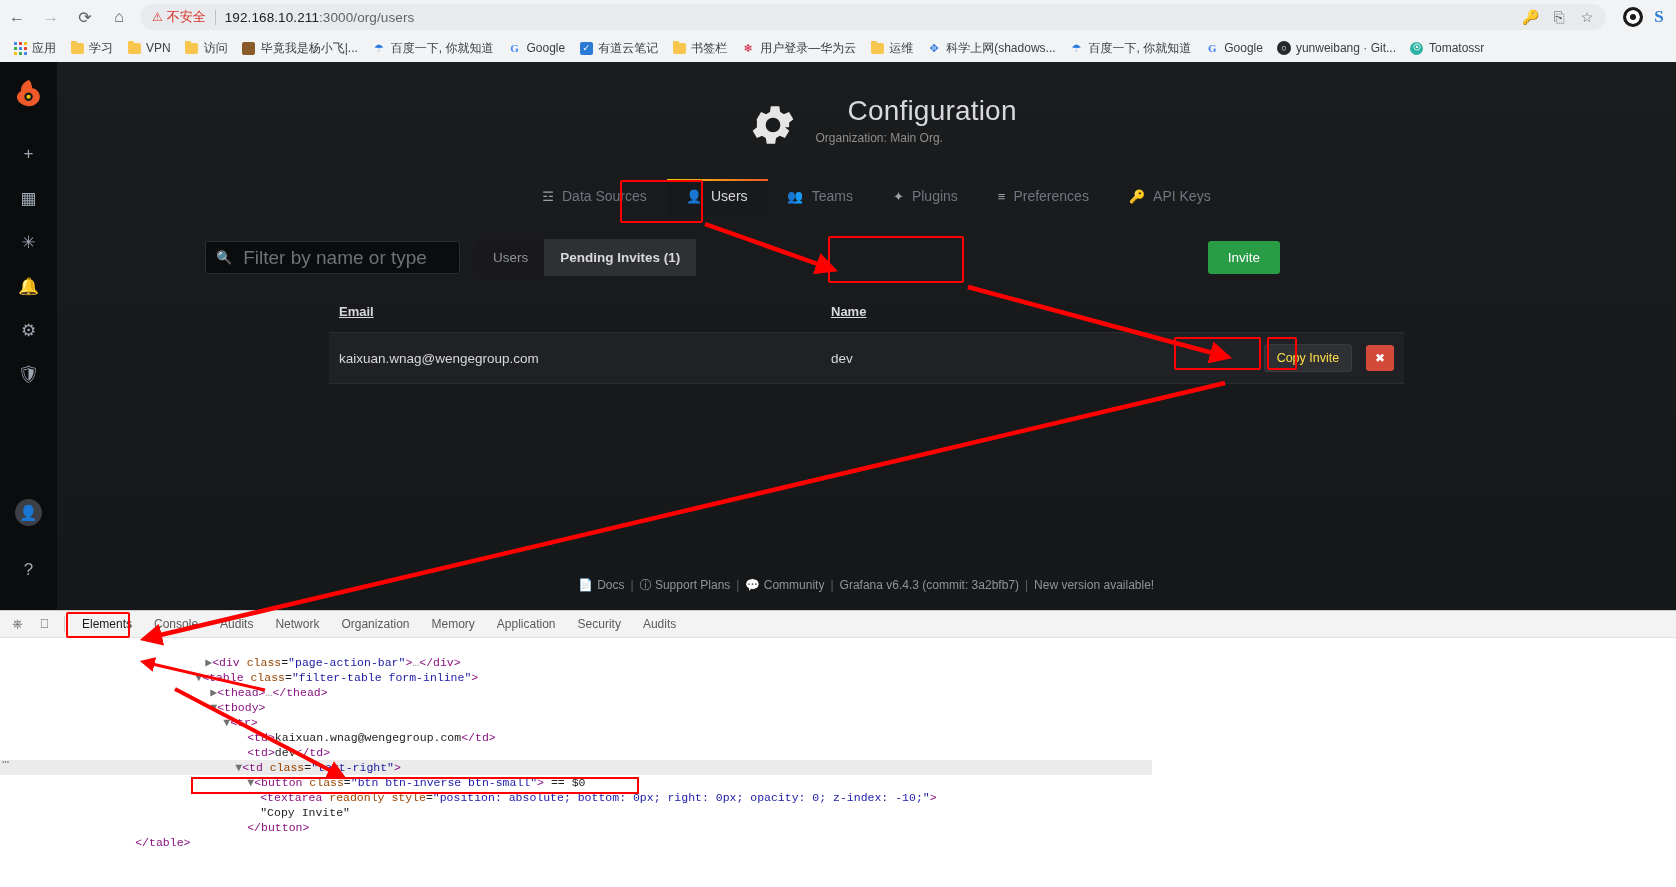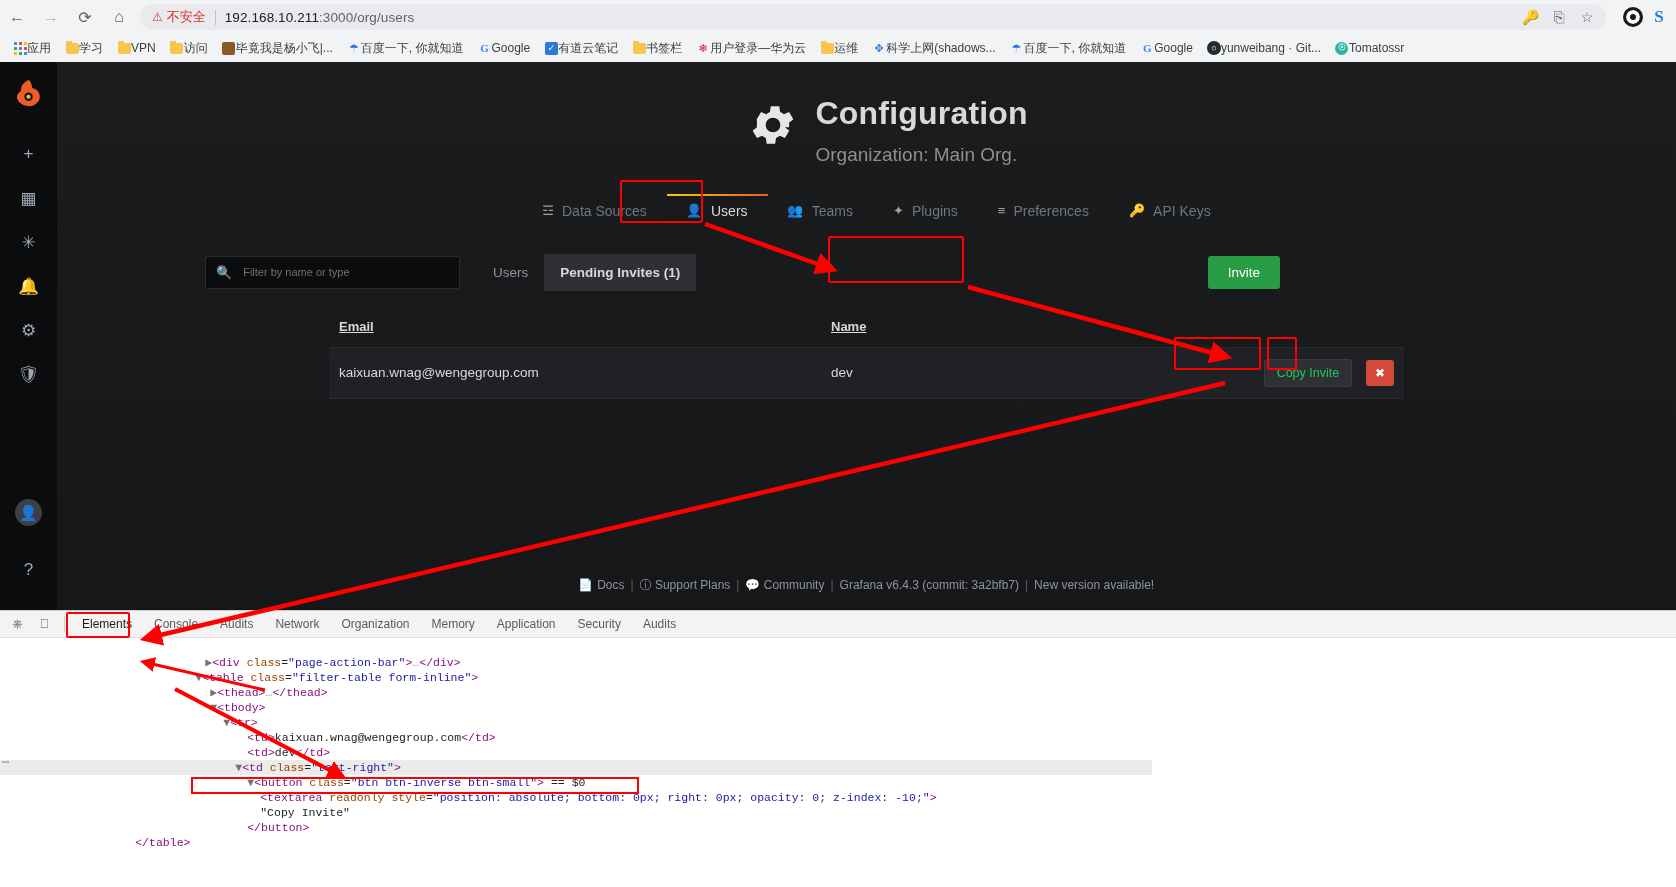--- a/index.html
+++ b/index.html
@@ -26,21 +26,21 @@
   #omni-actions { margin-left:auto; display:flex; align-items:center; gap:2px; }
   .omni-icon { width:26px; height:26px; display:flex; align-items:center; justify-content:center;
                color:#5f6368; font-size:14px; }
   #profile-dot { width:20px; height:20px; border-radius:50%; background:#1a1a1a;
                  border:3px solid #1a1a1a; margin:0 5px 0 7px; box-shadow:inset 0 0 0 4px #fff; }
   #ext-s { width:22px; height:22px; display:flex; align-items:center; justify-content:center;
            color:#2b7bd6; font-size:17px; font-family:"Liberation Serif", serif; font-weight:bold; margin-right:6px;}
 
   #bookmark-bar { position:absolute; left:0; top:34px; width:1676px; height:28px;
                   display:flex; align-items:center; padding-left:6px; gap:0px; overflow:hidden; }
-  .bm { display:flex; align-items:center; padding:2px 7px; height:24px;
+  .bm { display:flex; align-items:center; gap:5px; padding:2px 7px; height:24px;
         font-size:12px; color:#3c4043; white-space:nowrap; border-radius:4px; }
   .bm .ic { width:14px; height:14px; flex:none; display:flex; align-items:center; justify-content:center;
             font-size:11px; line-height:1; }
   .fold { width:13px; height:11px; background:#f8c54d; border-radius:1px 2px 2px 2px; position:relative; }
   .fold:before { content:""; position:absolute; left:0; top:-2px; width:6px; height:3px;
                  background:#f8c54d; border-radius:1px 1px 0 0; }
   .apps-grid { width:13px; height:13px; display:grid; grid-template-columns:repeat(3,3px);
                grid-template-rows:repeat(3,3px); gap:2px; }
   .apps-grid i { background:#4285f4; display:block; width:3px; height:3px; border-radius:.5px;}
   .apps-grid i:nth-child(2){background:#ea4335}.apps-grid i:nth-child(3){background:#fbbc04}
@@ -72,62 +72,62 @@
                  display:flex; align-items:center; justify-content:center; color:#c7ccd1; font-size:15px;
                  margin-bottom:22px; }
   #side-help { margin-bottom:18px; }
 
   #graf-content { position:absolute; left:57px; top:0; width:1619px; height:548px;
                   background:linear-gradient(180deg,#1b1c1e 0%, #161719 100%); overflow:hidden; }
 
   #page-header { padding-top:33px; display:flex; justify-content:center; }
   #page-header-inner { display:flex; align-items:flex-start; gap:17px; width:640px; padding-left:200px; }
   #gear-big { width:52px; height:52px; flex:none; color:#e6e6e6; margin-top:4px; }
-  #page-title { font-size:32px; color:#d8d9da; font-weight:700; line-height:1.15; letter-spacing:.2px; }
-  #page-sub { font-size:19px; color:#8e8e8e; margin-top:12px; }
+  #page-title { font-size:28px; color:#d8d9da; font-weight:400; line-height:1.15; letter-spacing:.2px;margin-left:32px; }
+  #page-sub { font-size:12px; color:#8e8e8e; margin-top:4px; }
 
   #tabs { display:flex; justify-content:center; gap:0px; margin-top:28px; position:relative; }
   #tabs-inner { display:flex; align-items:flex-end; padding-left:20px; }
   .tab { display:flex; align-items:center; gap:8px; padding:9px 20px 11px 20px;
          color:#6e7680; font-size:14px; white-space:nowrap; position:relative; }
   .tab .ti { color:#9aa0a6; font-size:13px; display:flex; }
   .tab.active { color:#d8d9da; background:#18191b; }
   .tab.active .ti { color:#d8d9da; }
   .tab.active:after { content:""; position:absolute; left:0; right:0; top:0; height:2px;
                       background:linear-gradient(90deg,#f2cc0c,#f05a28); }
   #tab-highlight { position:absolute; left:620px; top:180px; width:83px; height:43px;
                    border:2.5px solid #ff0000; border-radius:2px; pointer-events:none; }
 
   #toolbar { margin-top:24px; display:flex; align-items:center; padding:0 248px 0 0;
              justify-content:center; }
   #toolbar-inner { width:1075px; display:flex; align-items:center; }
   #search-box { width:255px; height:33px; background:#0b0c0e; border:1px solid #2b2c2e;
                 border-radius:2px; display:flex; align-items:center; padding:0 10px; gap:9px; }
   #search-box .si { color:#7b7f86; font-size:13px; }
-  #search-box input { background:transparent; border:0; outline:none; color:#7dd3fc; font-size:11px;
+  #search-box input { background:transparent; border:0; outline:none; color:#7dd3fc; font-size:19px;
                       font-family:"Liberation Sans", sans-serif; width:100%; }
   #search-box input::placeholder { color:#6e7177; }
   #seg { margin-left:17px; display:flex; }
   .seg-btn { height:37px; display:flex; align-items:center; padding:0 16px; font-size:13.5px;
              color:#8e939b; background:#19191b; }
   .seg-btn.active { background:#2f3033; color:#d8d9da; font-weight:bold; }
   #invite-btn { margin-left:auto; background:#299c46; color:#fff; font-size:13.5px;
                 padding:9px 20px; border-radius:3px; }
   #pending-highlight { position:absolute; left:828px; top:236px; width:136px; height:47px;
                        border:2.5px solid #ff0000; border-radius:2px; pointer-events:none; }
 
   #table-wrap { margin-top:22px; display:flex; justify-content:center; }
   #invite-table { width:1075px; border-collapse:collapse; }
   #invite-table th { text-align:left; font-size:13px; color:#d8d9da; font-weight:bold;
                      padding:6px 10px 13px 10px;text-decoration:underline; }
   #invite-table td { font-size:13.5px; color:#d8d9da; padding:11px 10px; background:#202124;
                      border-top:1px solid #2b2c2e; border-bottom:1px solid #2b2c2e; }
   .col-email { width:492px; } .col-name { width:420px; }
   td.actions { text-align:right; white-space:nowrap; }
-  #copy-invite-btn { display:inline-block; background:#2f3033; color:#22c55e; font-size:12.5px;
+  #copy-invite-btn { display:inline-block; background:#2f3033; color:#fde047; font-size:12.5px;
                      padding:6px 12px; border-radius:3px; border:1px solid #3a3b3e; }
   #del-btn { display:inline-block; background:#d44a3a; color:#fff; font-size:12px;
              padding:6px 9px; border-radius:3px; margin-left:10px; }
   #copy-highlight { position:absolute; left:1174px; top:337px; width:87px; height:33px;
                     border:2.5px solid #ff0000; border-radius:2px; pointer-events:none; }
   #del-highlight { position:absolute; left:1267px; top:337px; width:30px; height:33px;
                    border:2.5px solid #ff0000; border-radius:2px; pointer-events:none; }
 
   #graf-footer { position:absolute; left:0; bottom:16px; width:1619px; text-align:center;
                  font-size:12px; color:#8e939b; }

